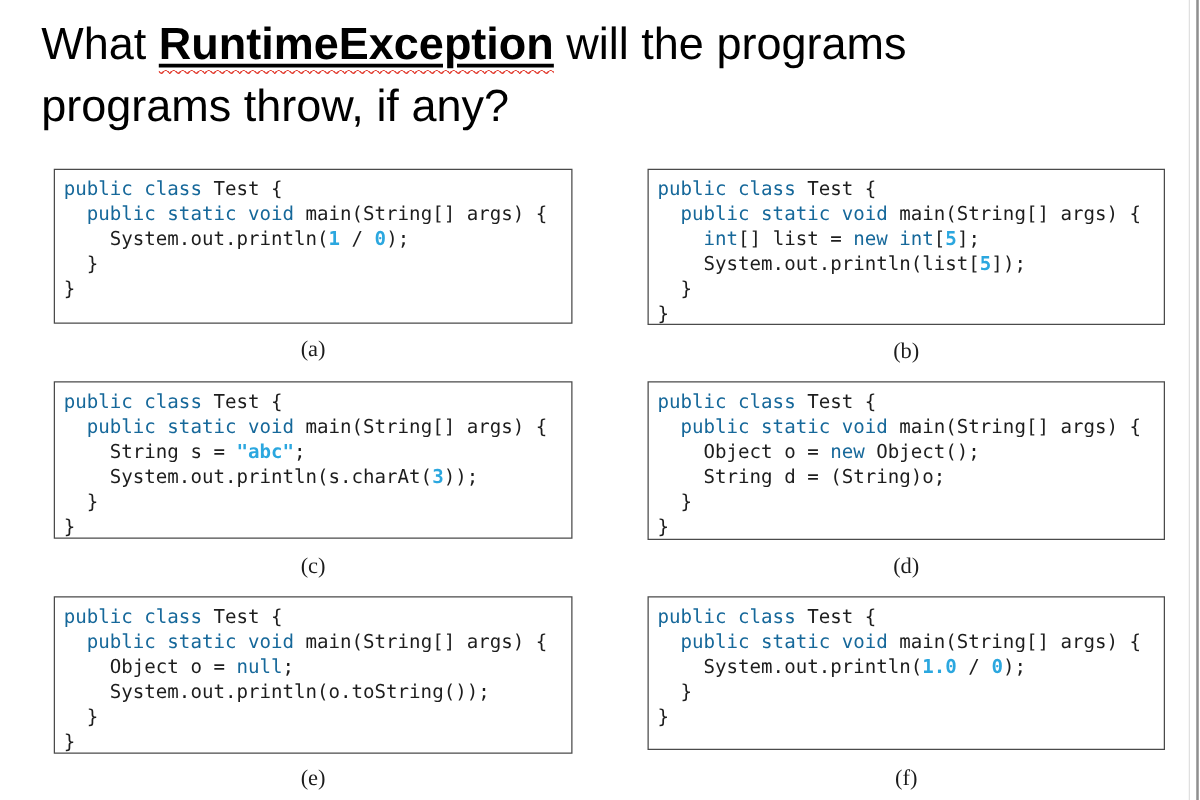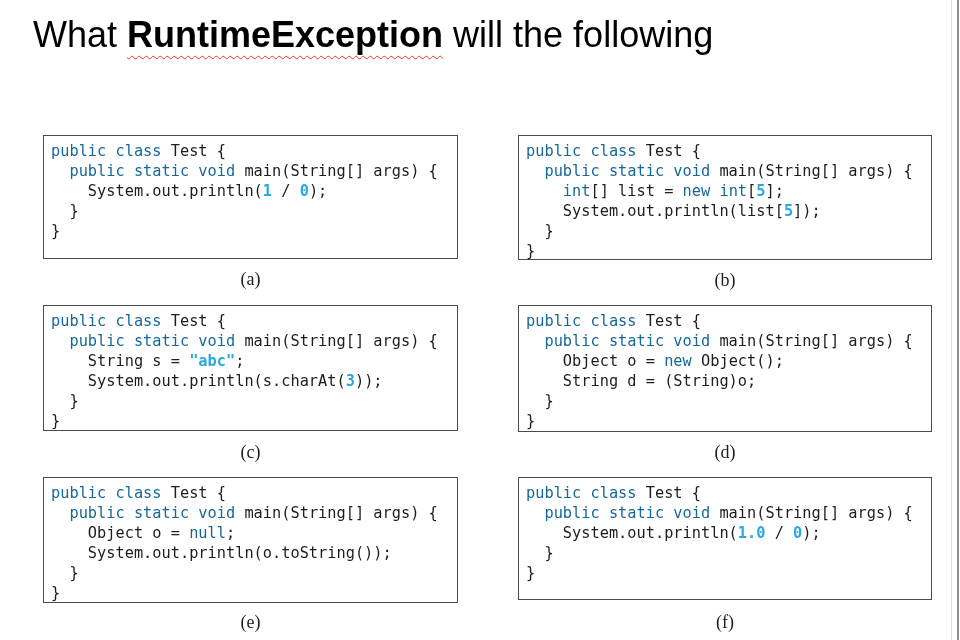--- a/index.html
+++ b/index.html
@@ -21,20 +21,21 @@
     left: 33px;
     top: 10px;
     width: 880px;
     font-size: 36px;
     line-height: 50px;
     color: #000000;
     letter-spacing: 0px;
   }
   .title .kw-underline {
     font-weight: 700;
+    text-decoration: underline;
     text-decoration-thickness: 2.5px;
     text-underline-offset: 4px;
     text-decoration-color: #000000;
   }
   .title .squiggle {
     text-decoration: underline wavy var(--squiggle);
     text-decoration-thickness: 1.2px;
     text-underline-offset: 8px;
   }
   
@@ -92,21 +93,22 @@
     width: 1px;
     background: #e0e0e0;
   }
 </style>
 </head>
 <body>
 
 <div class="slide">
 
   <div class="title">
-    <div><span>What </span><span class="kw-underline"><span class="squiggle">RuntimeException</span></span><span> will the following</span></div>
+    <div><span>What </span><span class="kw-underline"><span class="squiggle">RuntimeException</span></span><span> will the programs</span></div>
+    <div>programs throw, if any?</div>
   </div>
 
   <div class="codebox box-a">
       <div class="code"><div><span class="tok-k">public class</span><span class="tok-p"> Test {</span></div><div><span class="tok-p">  </span><span class="tok-k">public static void</span><span class="tok-p"> main(String[] args) {</span></div><div><span class="tok-p">    System.out.println(</span><span class="tok-l">1</span><span class="tok-p"> / </span><span class="tok-l">0</span><span class="tok-p">);</span></div><div><span class="tok-p">  }</span></div><div><span class="tok-p">}</span></div></div>
     </div>
   <div class="codebox box-b">
       <div class="code"><div><span class="tok-k">public class</span><span class="tok-p"> Test {</span></div><div><span class="tok-p">  </span><span class="tok-k">public static void</span><span class="tok-p"> main(String[] args) {</span></div><div><span class="tok-p">    </span><span class="tok-k">int</span><span class="tok-p">[] list = </span><span class="tok-k">new int</span><span class="tok-p">[</span><span class="tok-l">5</span><span class="tok-p">];</span></div><div><span class="tok-p">    System.out.println(list[</span><span class="tok-l">5</span><span class="tok-p">]);</span></div><div><span class="tok-p">  }</span></div><div><span class="tok-p">}</span></div></div>
     </div>
   <div class="codebox box-c">
       <div class="code"><div><span class="tok-k">public class</span><span class="tok-p"> Test {</span></div><div><span class="tok-p">  </span><span class="tok-k">public static void</span><span class="tok-p"> main(String[] args) {</span></div><div><span class="tok-p">    String s = </span><span class="tok-l">"abc"</span><span class="tok-p">;</span></div><div><span class="tok-p">    System.out.println(s.charAt(</span><span class="tok-l">3</span><span class="tok-p">));</span></div><div><span class="tok-p">  }</span></div><div><span class="tok-p">}</span></div></div>

